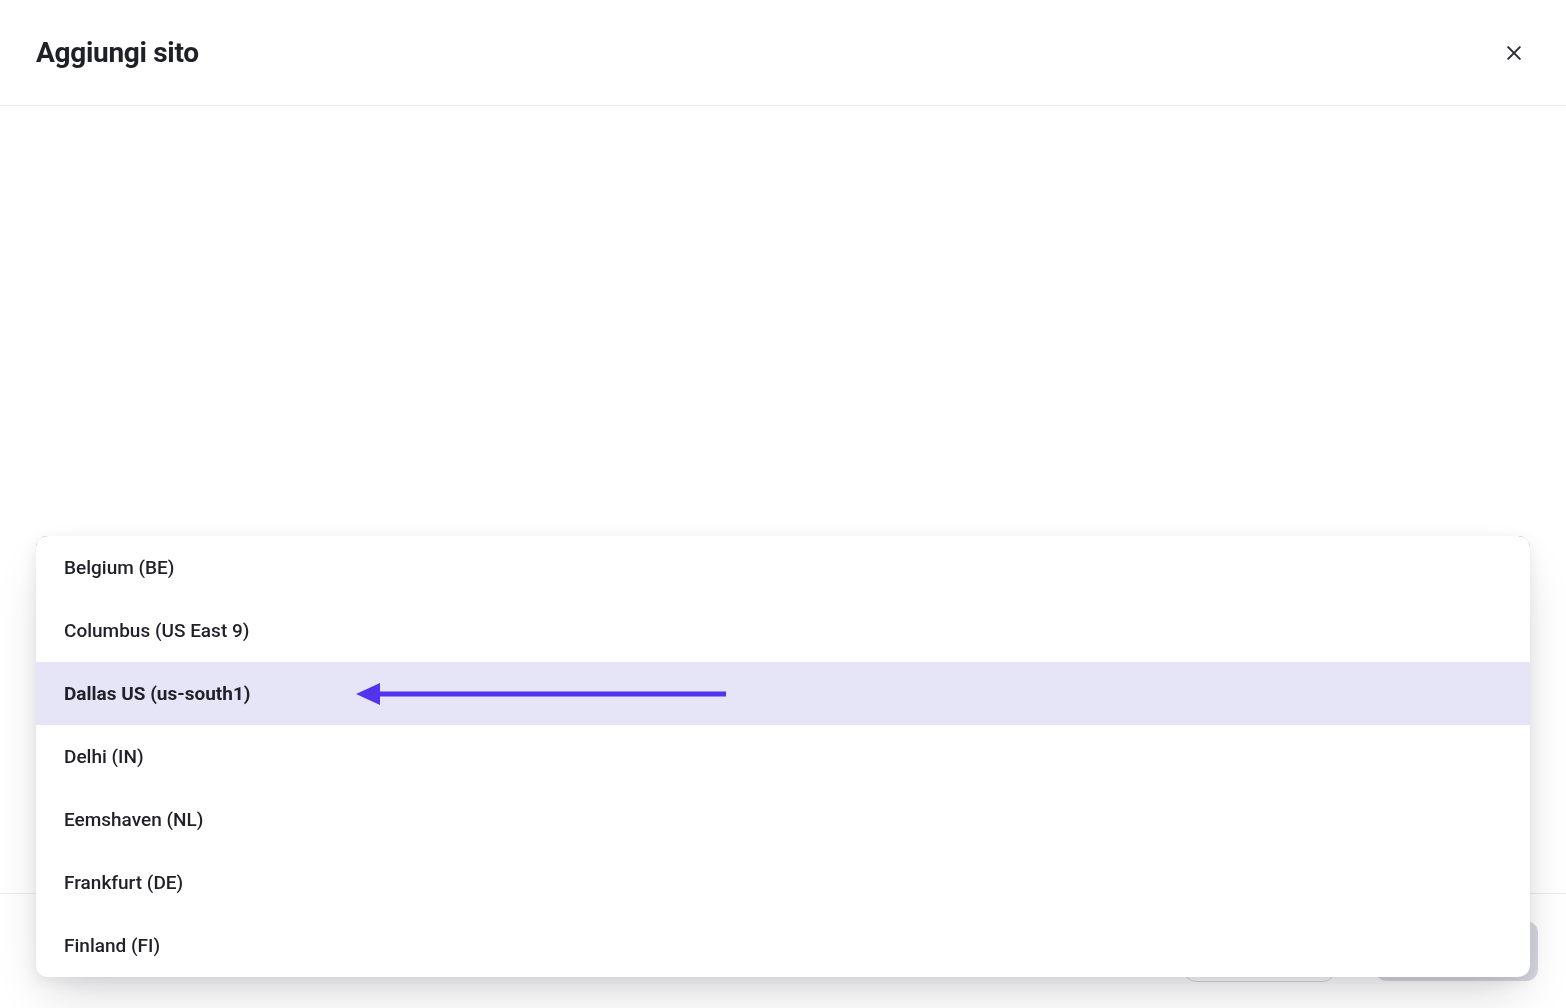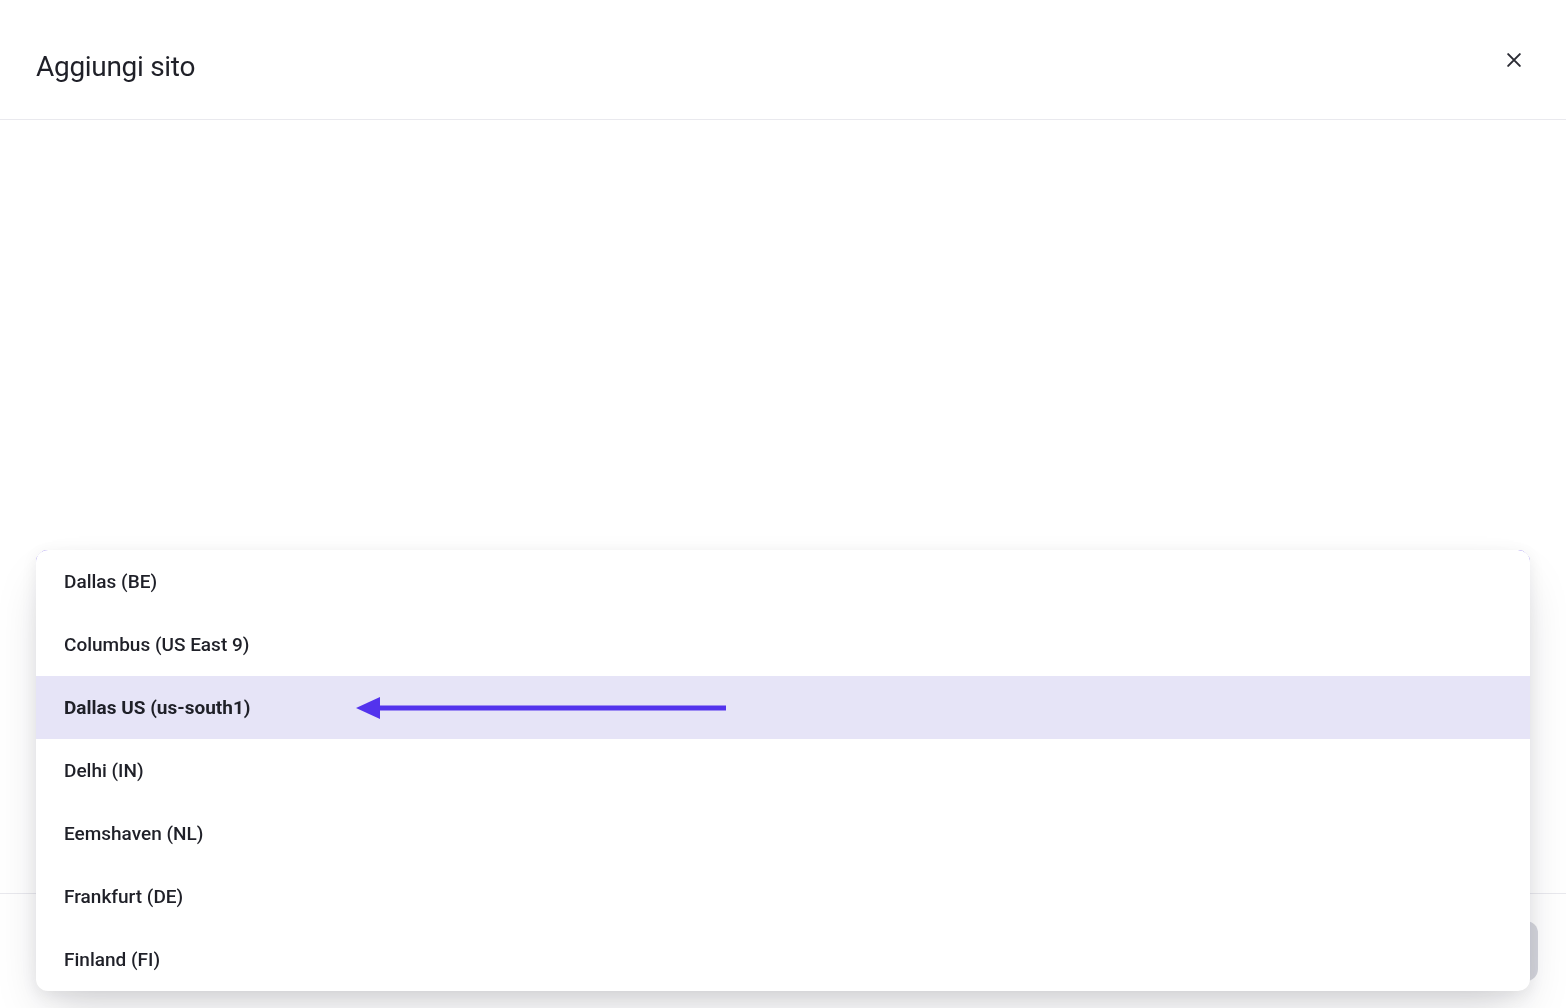--- a/index.html
+++ b/index.html
@@ -13,23 +13,22 @@
     }
     .header {
       display: flex;
       justify-content: space-between;
       align-items: center;
       padding: 36px 36px 36px 36px;
       border-bottom: 1px solid #e9e9ee;
     }
     .header h1 {
       font-size: 28px;
-      font-weight: 400;
+      font-weight: 700;
       letter-spacing: -0.3px;
-      margin-top: 14px;
     }
     .close-btn {
       background: none;
       border: none;
       cursor: pointer;
       padding: 6px;
       display: flex;
       align-items: center;
       justify-content: center;
     }
@@ -158,21 +157,21 @@
       <path d="M5 5 L19 19 M19 5 L5 19" stroke-linecap="round"></path>
     </svg>
   </button>
 </div>
 
 <div class="content">
 
   <div class="dropdown-panel" id="dropdown-panel">
 
   <div class="dropdown-option">
-        <span>Dallas (BE)</span>
+        <span>Belgium (BE)</span>
       </div>
       <div class="dropdown-option">
         <span>Columbus (US East 9)</span>
       </div>
       <div class="dropdown-option highlighted">
         <span>Dallas US (us-south1)</span>
         <svg class="arrow-annotation" width="370" height="28" viewBox="0 0 370 28">
           <line x1="20" y1="14" x2="370" y2="14" stroke="#5333ed" stroke-width="5"></line>
           <path d="M0 14 L24 3 L24 25 Z" fill="#5333ed"></path>
         </svg>

